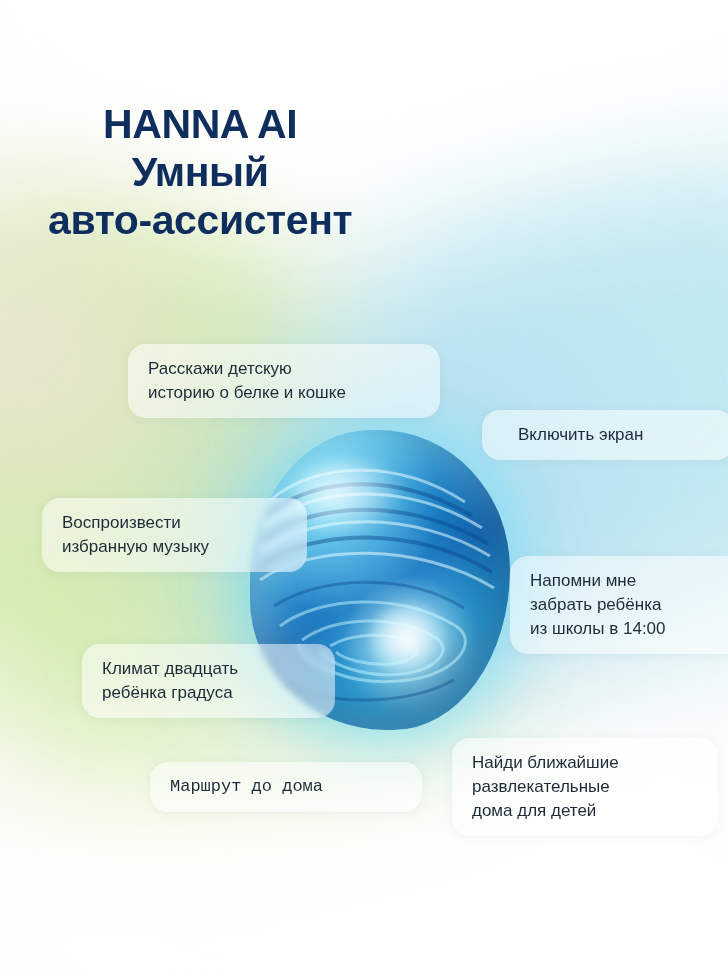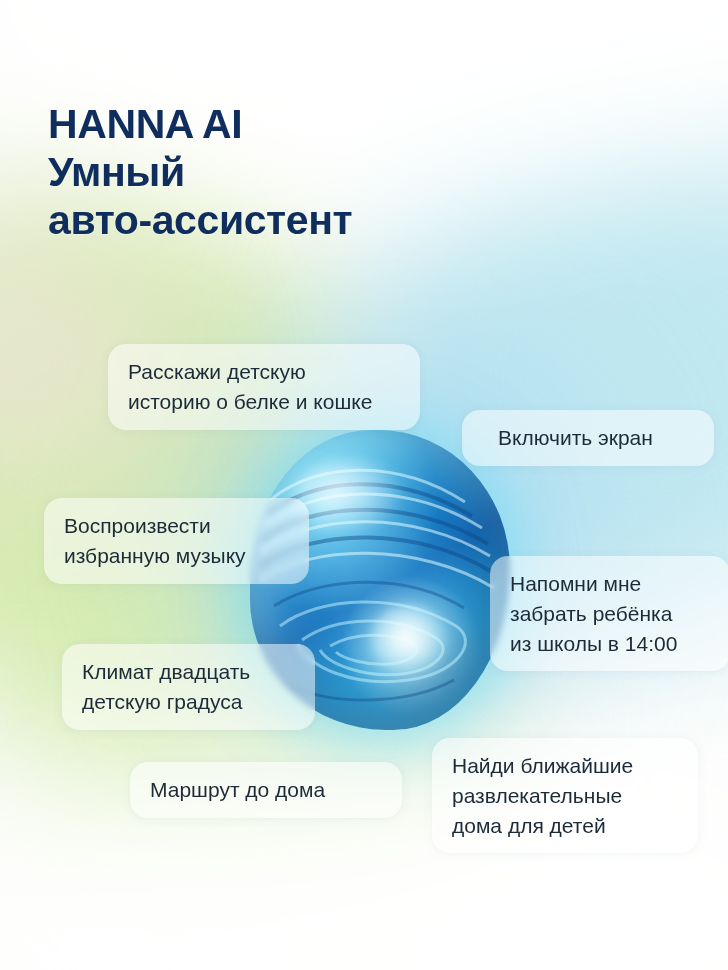--- a/index.html
+++ b/index.html
@@ -87,20 +87,21 @@
     position: absolute;
     left: 48px;
     top: 74px;
     color: #0f2e5e;
     font-weight: 700;
     font-size: 41px;
     line-height: 1.17;
     letter-spacing: -0.4px;
     white-space: pre-line;
     text-shadow: 0 1px 0 rgba(255,255,255,0.35);
+    text-align: center;
   }
 
   
   .orb-wrap {
     position: absolute;
     left: 250px;
     top: 430px;
     width: 260px;
     height: 300px;
   }
@@ -154,33 +155,34 @@
     filter: blur(4px);
   }
 
   
   .bubble {
     position: absolute;
     background: rgba(255, 255, 255, 0.52);
     border-radius: 18px;
     padding: 13px 20px;
     color: #1d2b38;
-    font-size: 21px;
+    font-size: 17px;
     line-height: 1.42;
     white-space: pre-line;
     backdrop-filter: blur(3px);
     box-shadow: 0 1px 10px rgba(110, 140, 160, 0.10);
+    margin-left: 20px;
   }
 
   .b-story    { left: 108px; top: 344px; width: 272px; }
   .b-screen   { left: 462px; top: 410px; width: 196px; padding-left: 36px; }
-  .b-music    { left: 44px;  top: 498px; width: 225px; }
+  .b-music    { left: 22px;  top: 498px; width: 225px; }
   .b-remind   { left: 490px; top: 556px; width: 200px; }
   .b-climate  { left: 62px;  top: 644px; width: 213px; }
-  .b-route    { left: 130px; top: 762px; width: 232px; }
+  .b-route    { left: 130px; top: 762px; width: 232px; font-family: Liberation Mono, monospace; }
   .b-places   { left: 432px; top: 738px; width: 226px; }
 </style>
 </head>
 <body>
 
 <div id="poster">
 
   <div class="bg-base"></div>
   <div class="bg-blob blob-green-left"></div>
   <div class="bg-blob blob-green-low"></div>
@@ -226,19 +228,19 @@
 
   <div class="bubble b-story">Расскажи детскую
 историю о белке и кошке</div>
   <div class="bubble b-screen">Включить экран</div>
   <div class="bubble b-music">Воспроизвести
 избранную музыку</div>
   <div class="bubble b-remind">Напомни мне
 забрать ребёнка
 из школы в 14:00</div>
   <div class="bubble b-climate">Климат двадцать
-детскую градуса</div>
+ребёнка градуса</div>
   <div class="bubble b-route">Маршрут до дома</div>
   <div class="bubble b-places">Найди ближайшие
 развлекательные
 дома для детей</div>
 
 </div>
 
 </body></html>

